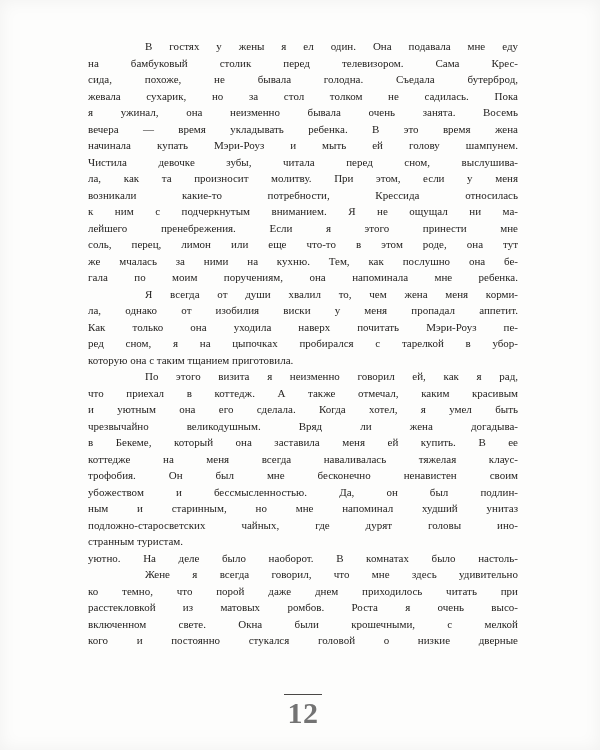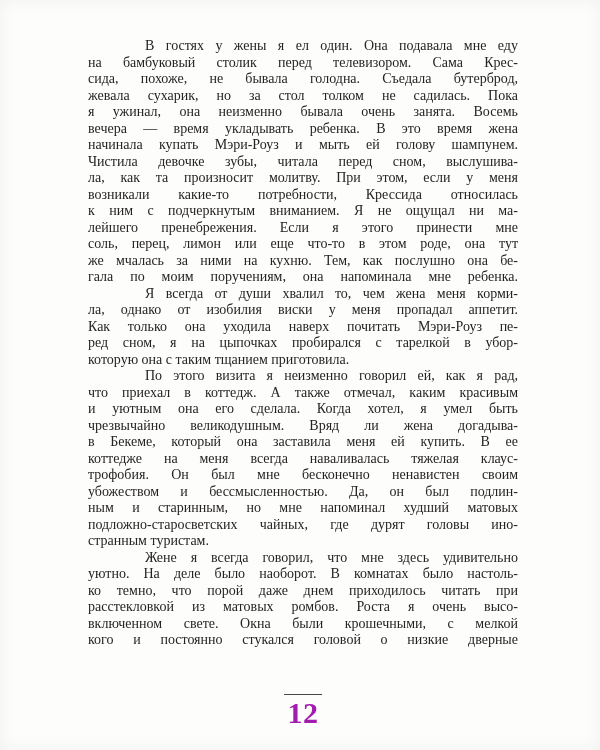--- a/index.html
+++ b/index.html
@@ -18,41 +18,41 @@
     box-shadow: inset 0 0 18px rgba(0,0,0,0.05);
     overflow: hidden;
     font-family: "Liberation Serif", "DejaVu Serif", serif;
   }
   .text-block {
     position: absolute;
     left: 88px;
     top: 38px;
     width: 430px;
     color: #262422;
-    font-size: 14px;
+    font-size: 11px;
     line-height: 16.5px;
   }
   .para { margin: 0; }
   .line {
     text-align: justify;
     text-align-last: justify;
   }
   .line.end {
     text-align-last: left;
   }
   .line.indent {
     text-indent: 57px;
   }
   .footer {
     position: absolute;
     left: 88px;
     top: 694px;
     width: 430px;
     text-align: center;
-    color: #a21caf;
+    color: #737373;
   }
   .pagenum-rule {
     width: 38px;
     height: 1px;
     background: #4a4846;
     margin: 0 auto 3px auto;
   }
   .pagenum {
     font-family: "Liberation Serif", "DejaVu Serif", serif;
     font-weight: bold;
@@ -96,28 +96,28 @@
 
     <div class="para">
       <div class="line indent">По этого визита я неизменно говорил ей, как я рад,</div>
       <div class="line">что приехал в коттедж. А также отмечал, каким красивым</div>
       <div class="line">и уютным она его сделала. Когда хотел, я умел быть</div>
       <div class="line">чрезвычайно великодушным. Вряд ли жена догадыва-</div>
       <div class="line">в Бекеме, который она заставила меня ей купить. В ее</div>
       <div class="line">коттедже на меня всегда наваливалась тяжелая клаус-</div>
       <div class="line">трофобия. Он был мне бесконечно ненавистен своим</div>
       <div class="line">убожеством и бессмысленностью. Да, он был подлин-</div>
-      <div class="line">ным и старинным, но мне напоминал худший матовых</div>
+      <div class="line">ным и старинным, но мне напоминал худший унитаз</div>
       <div class="line">подложно-старосветских чайных, где дурят головы ино-</div>
       <div class="line end">странным туристам.</div>
     </div>
 
     <div class="para">
+      <div class="line">уютно. На деле было наоборот. В комнатах было настоль-</div>
       <div class="line indent">Жене я всегда говорил, что мне здесь удивительно</div>
-      <div class="line">уютно. На деле было наоборот. В комнатах было настоль-</div>
       <div class="line">ко темно, что порой даже днем приходилось читать при</div>
       <div class="line">расстекловкой из матовых ромбов. Роста я очень высо-</div>
       <div class="line">включенном свете. Окна были крошечными, с мелкой</div>
       <div class="line">кого и постоянно стукался головой о низкие дверные</div>
     </div>
 
   </div>
 
   <div class="footer">
     <div class="pagenum-rule"></div>

